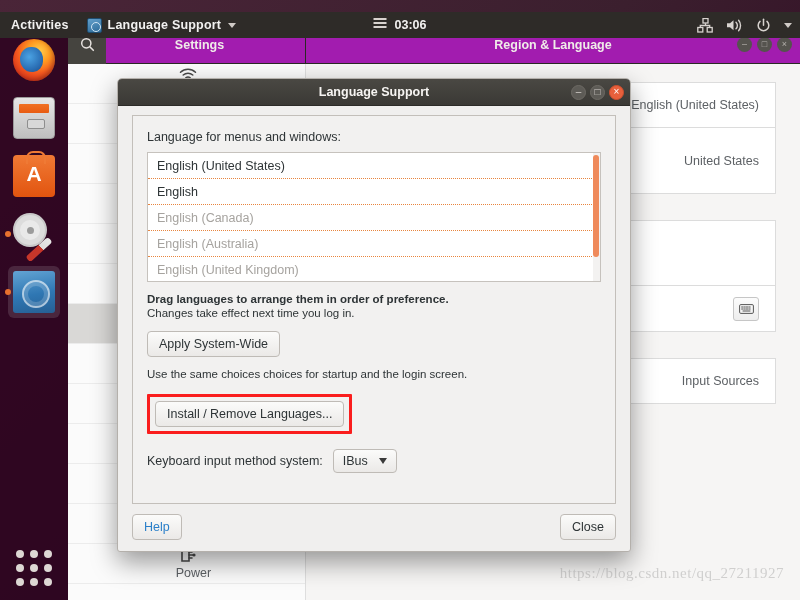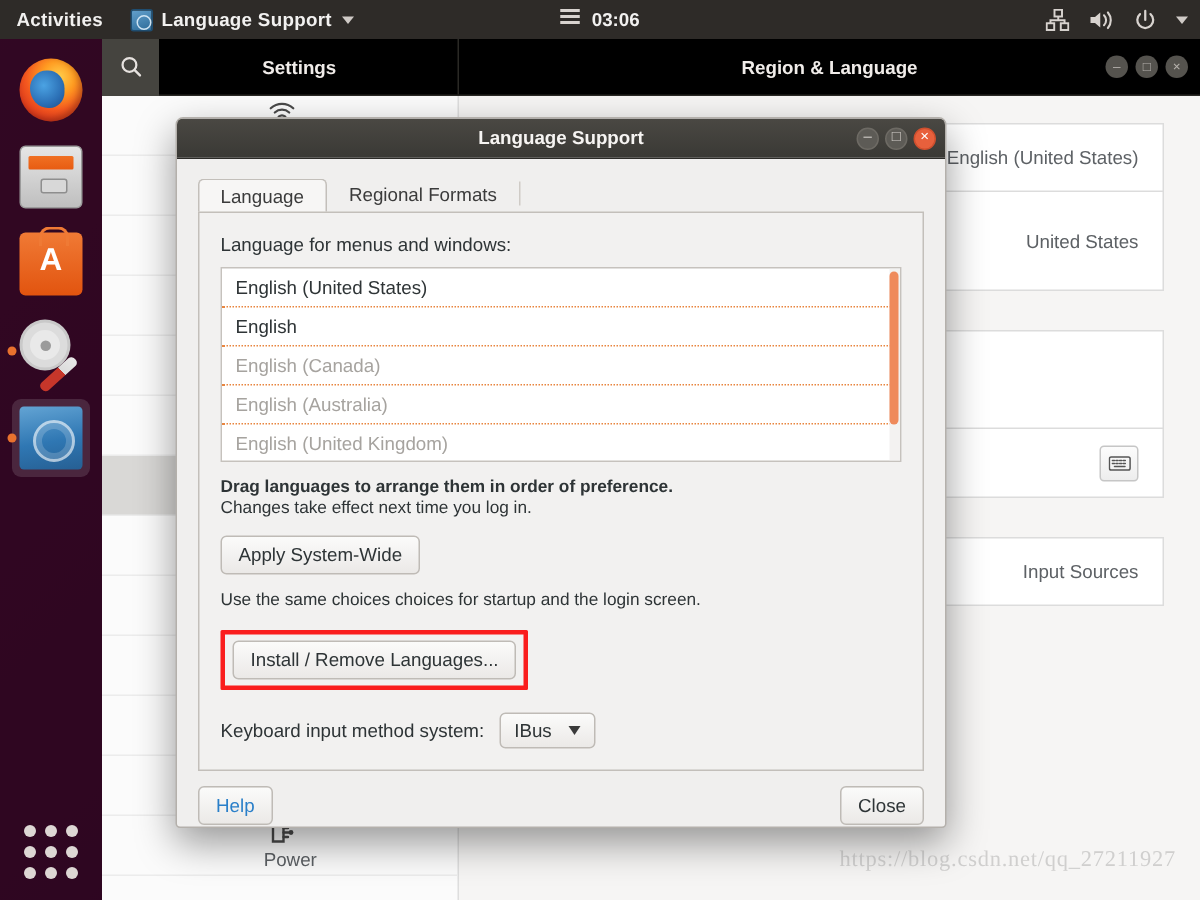--- a/index.html
+++ b/index.html
@@ -12,21 +12,21 @@
   #screen { position: relative; width: 800px; height: 600px; }
 
   
   .wallpaper {
     position: absolute; inset: 0;
     background: linear-gradient(135deg, #4a2538 0%, #3b1f2e 45%, #2c001e 100%);
   }
 
   
   .topbar {
-    position: absolute; top: 0; left: 0; width: 800px; height: 26px;
+    position: absolute; top: 12px; left: 0; width: 800px; height: 26px;
     background: #2e2b28;
     display: flex; align-items: center;
     color: #f2f1f0; font-size: 12.5px; font-weight: bold;
     z-index: 60;
   }
   .topbar .activities { padding: 0 10px 0 11px; letter-spacing: .2px; }
   .tb-appicon {
     width: 15px; height: 15px; margin: 0 6px 0 8px;
     background: linear-gradient(160deg,#63a0cc,#2d6b99);
     border-radius: 2px; position: relative;
@@ -147,21 +147,21 @@
     display: grid; grid-template-columns: repeat(3, 8px); gap: 6px;
   }
   .dock-grid i { width: 8px; height: 8px; border-radius: 50%; background: #ddd7d4; display: block; }
 
   
   .settings-win {
     position: absolute; left: 68px; top: 26px; width: 732px; height: 574px;
     background: #fafafa; z-index: 10; overflow: hidden;
   }
   .settings-head {
-    display: flex; height: 38px; background: #000000; color: #e6e2df;
+    display: flex; height: 38px; background: #a21caf; color: #e6e2df;
     border-bottom: 1px solid #2a2925;
   }
   .sh-left {
     width: 238px; display: flex; align-items: center;
     border-right: 1px solid #2a2925;
   }
   .sh-search {
     width: 38px; height: 38px; display: flex; align-items: center; justify-content: center;
     background: #45443f;
   }
@@ -579,25 +579,20 @@
     <div class="dlg-titlebar">
       <div class="dlg-title">Language Support</div>
       <div class="dlg-ctrls">
         <span class="dc">–</span>
         <span class="dc">□</span>
         <span class="dc close">×</span>
       </div>
     </div>
 
     <div class="dlg-body">
-      <div class="tabs">
-        <div class="tab active">Language</div>
-        <div class="tab">Regional Formats</div>
-        <div class="tab-sep"></div>
-      </div>
 
       <div class="tab-panel">
         <div class="field-label">Language for menus and windows:</div>
 
         <div class="lang-list">
           <div class="lang-row">English (United States)</div>
           <div class="lang-row">English</div>
           <div class="lang-row dim">English (Canada)</div>
           <div class="lang-row dim">English (Australia)</div>
           <div class="lang-row dim">English (United Kingdom)</div>

